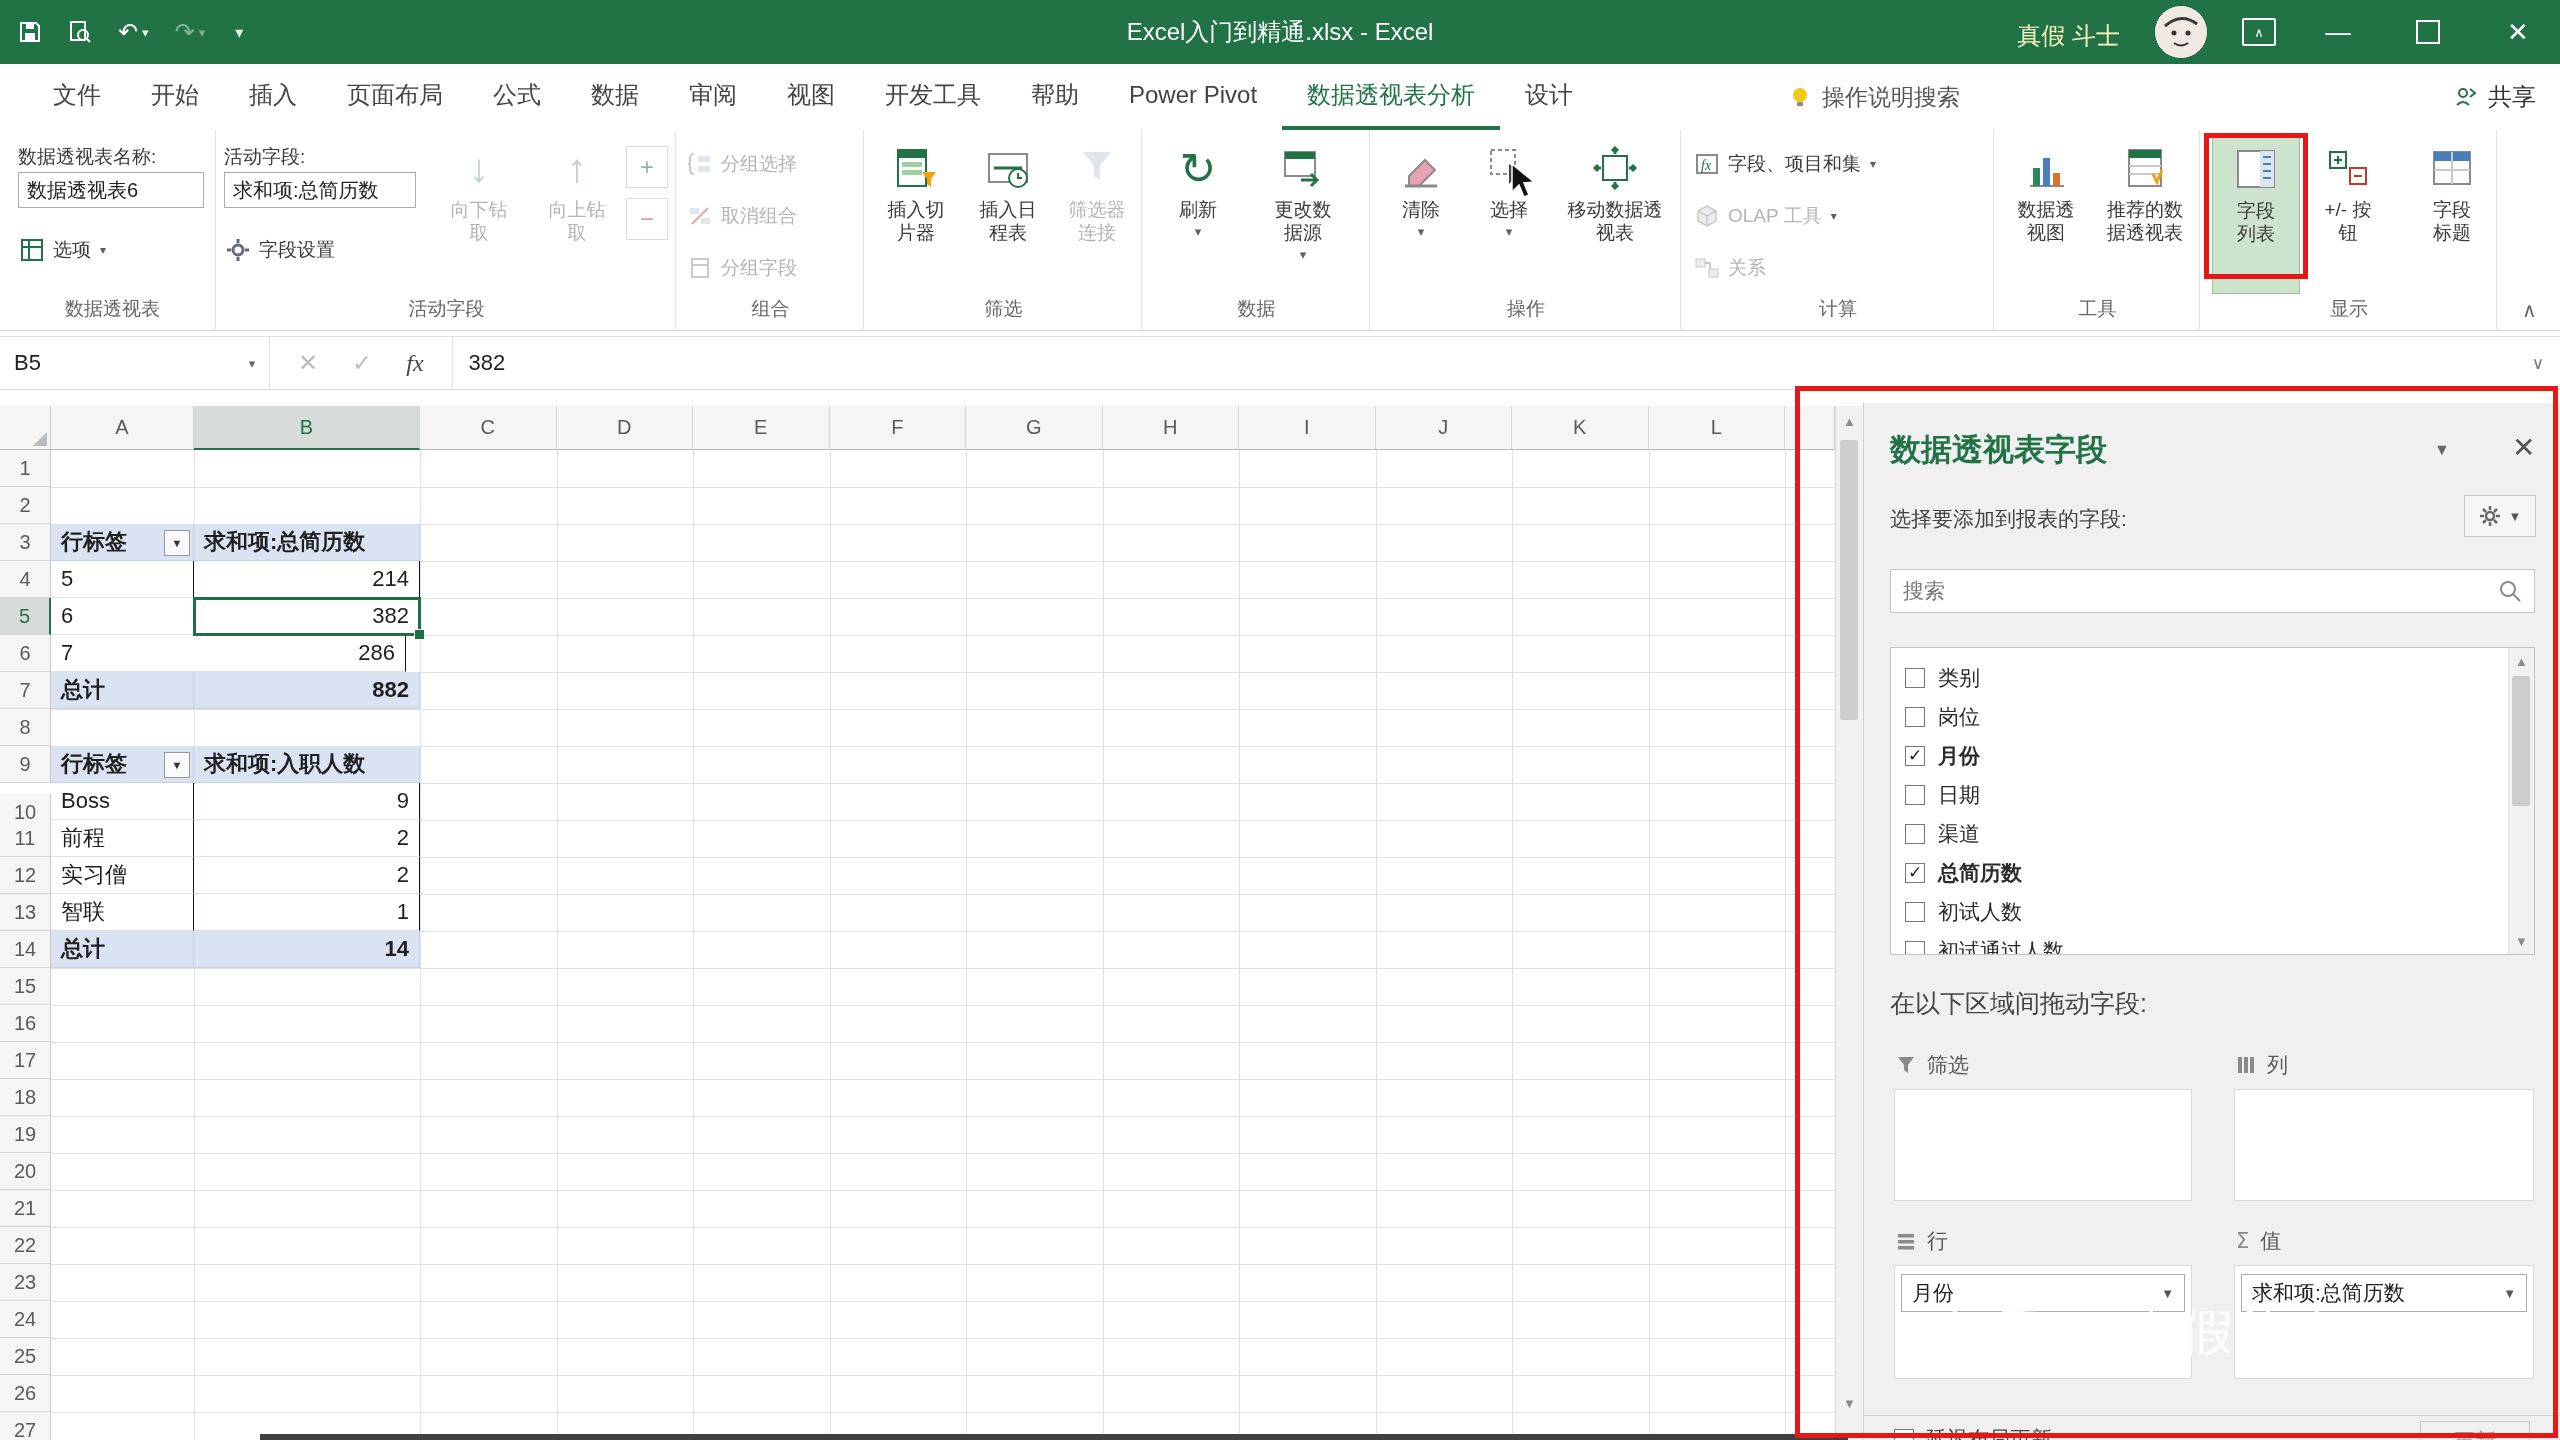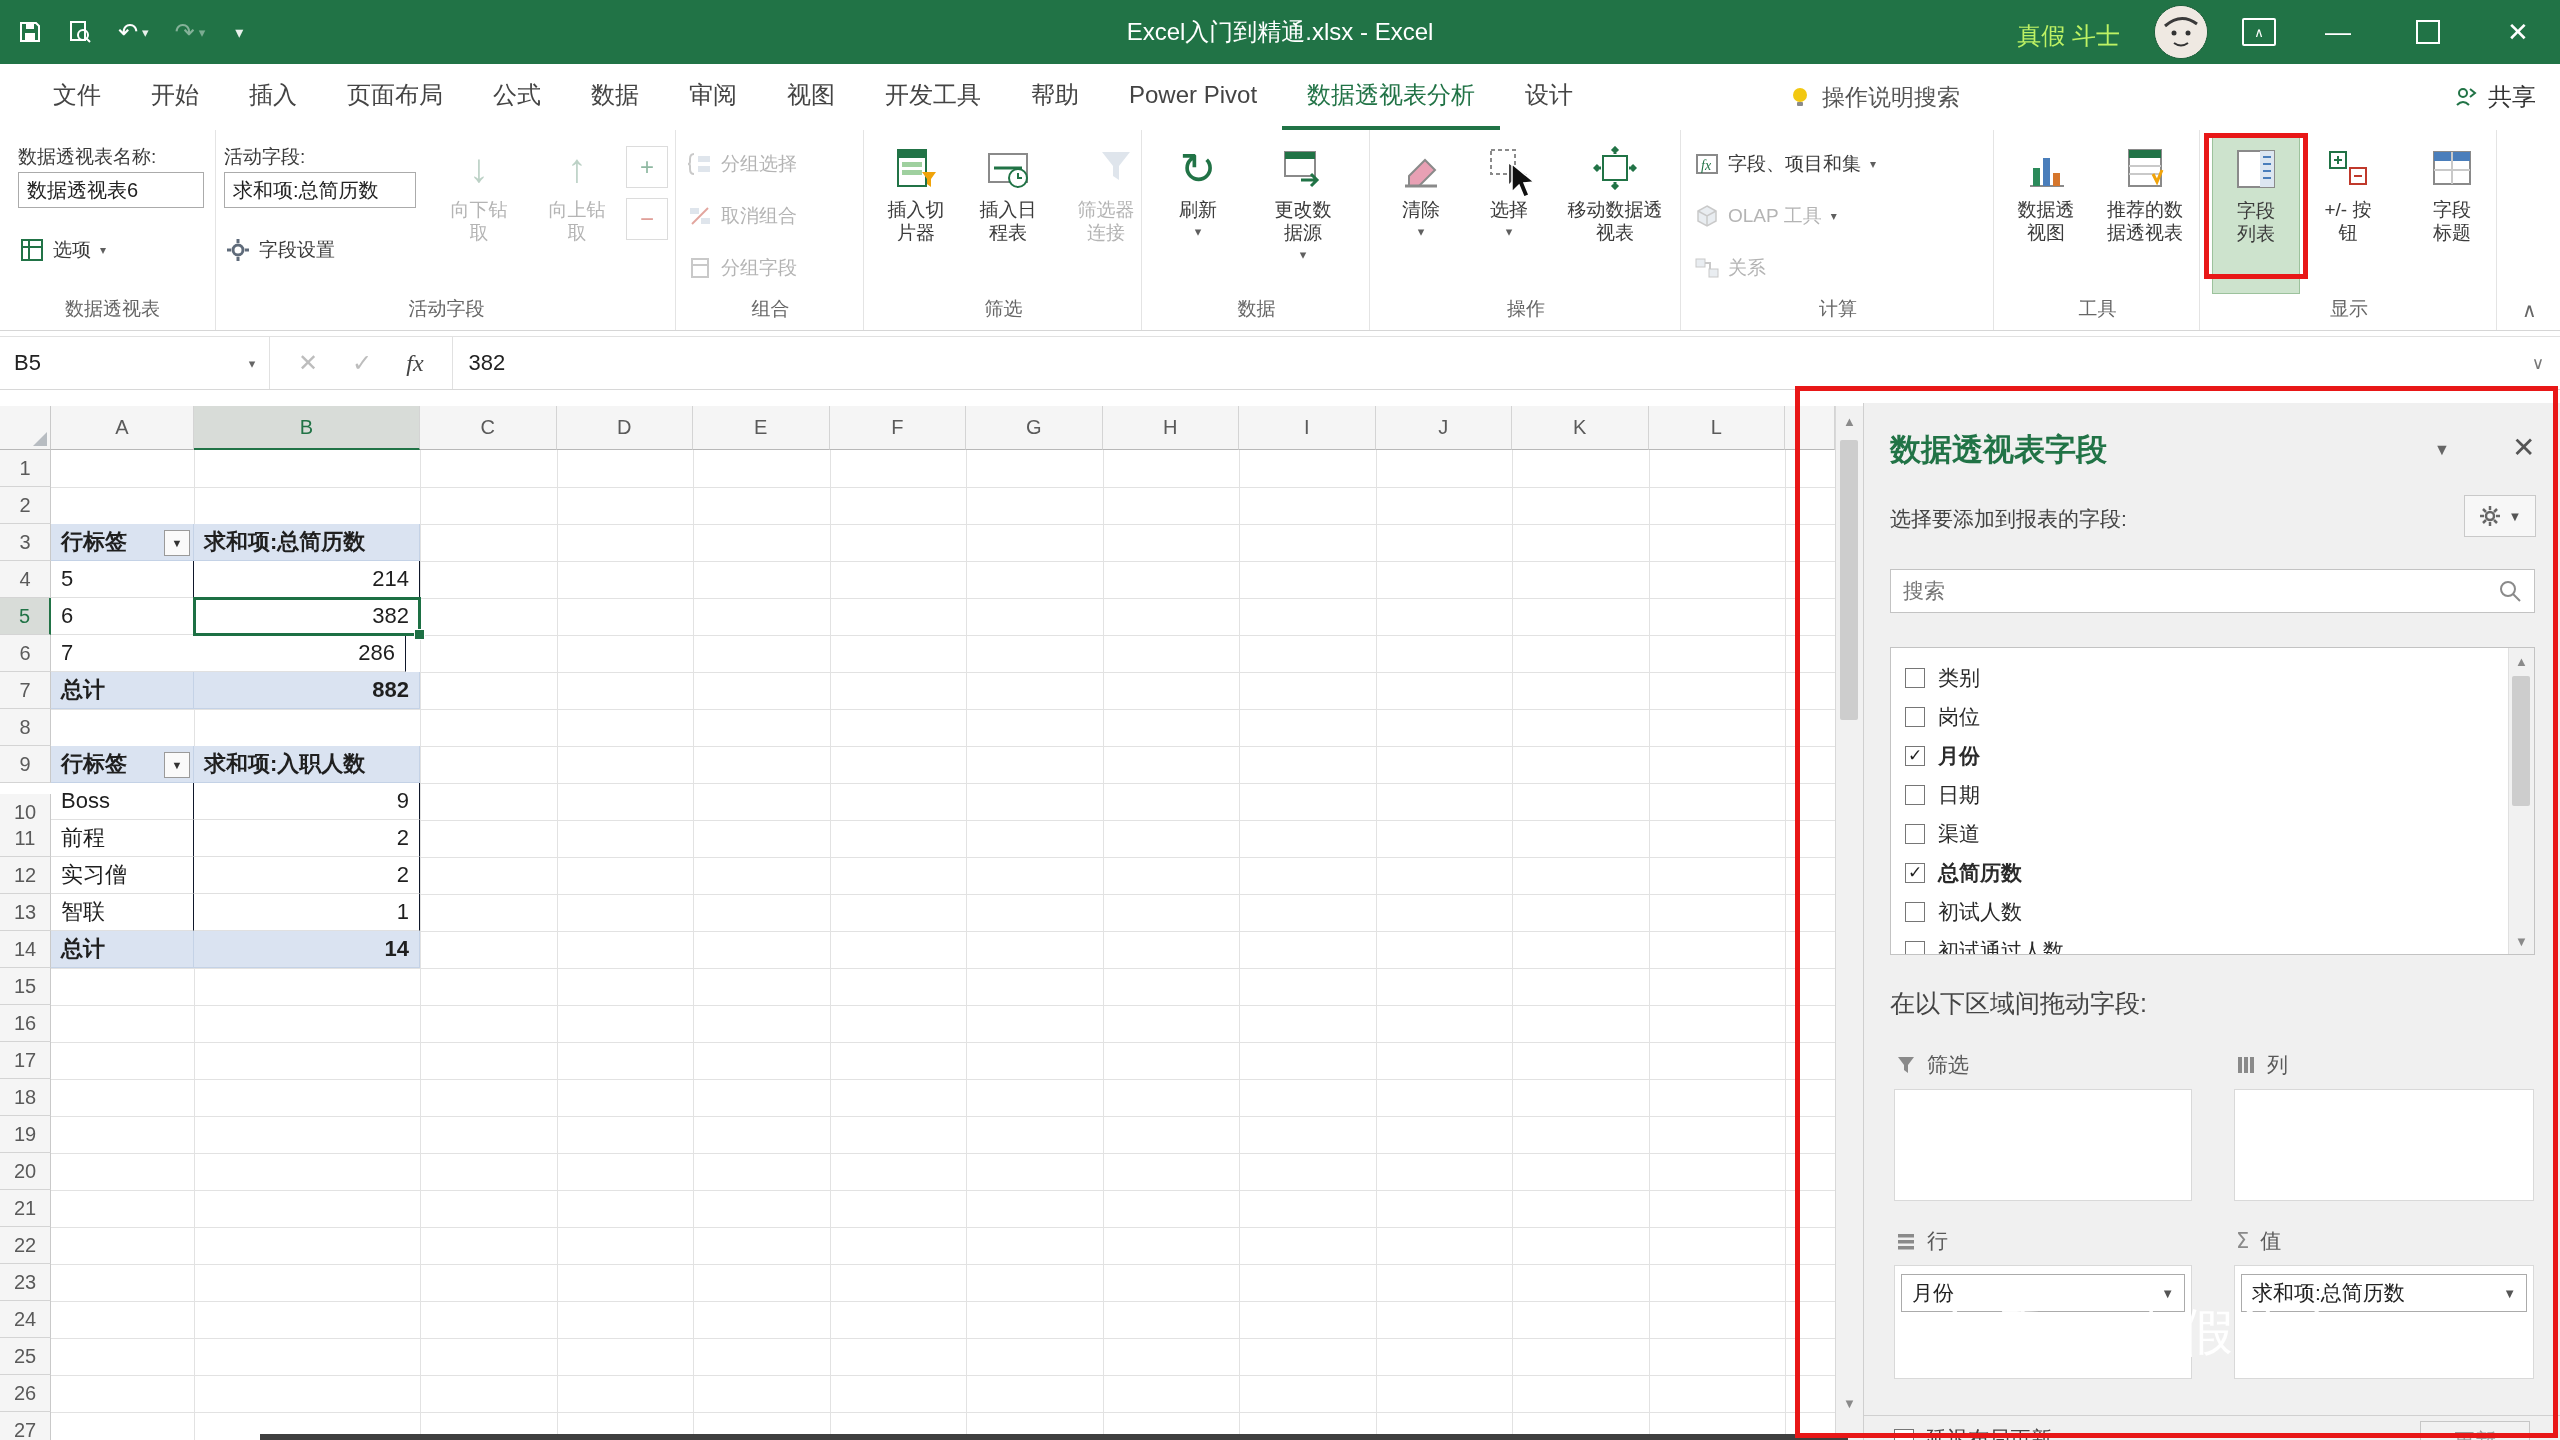--- a/index.html
+++ b/index.html
@@ -7,21 +7,21 @@
          font-family:"Liberation Sans","DejaVu Sans",sans-serif;color:#3b3b3b;}
   
   #titlebar{position:absolute;left:0;top:0;width:2560px;height:64px;background:#217346;color:#fff;}
   .qat{position:absolute;left:18px;top:0;height:64px;display:flex;align-items:center;gap:26px;}
   .qbtn{display:flex;align-items:center;color:#fff;font-size:24px;}
   .qbtn .car{font-size:13px;margin-left:4px;opacity:.9}
   .dim{opacity:.45}
   .tb-title{position:absolute;left:0;top:0;width:2560px;height:64px;line-height:64px;text-align:center;
             font-size:24px;color:#fff;pointer-events:none;}
   .tb-right{position:absolute;right:14px;top:0;height:64px;display:flex;align-items:center;gap:34px;}
-  .tb-user{font-size:24px;color:#bef264;margin-top:8px;}
+  .tb-user{font-size:24px;color:#fef9c3;margin-top:8px;}
   .avatar{width:52px;height:52px;border-radius:50%;background:#efe9e2;overflow:hidden;border:1px solid #1a5c38;}
   .winbtn{width:56px;height:64px;display:flex;align-items:center;justify-content:center;font-size:26px;color:#fff;}
   .maxglyph{width:20px;height:20px;border:2px solid #fff;}
   .ribopt{width:30px;height:24px;border:2px solid #fff;border-radius:2px;display:flex;align-items:center;justify-content:center;font-size:13px;}
   
   #tabsrow{position:absolute;left:0;top:64px;width:2560px;height:66px;background:#fff;}
   .tabs{position:absolute;left:28px;top:0;height:66px;display:flex;align-items:stretch;}
   .tab{padding:0 25px;line-height:62px;font-size:24px;color:#444;border-bottom:4px solid transparent;white-space:nowrap;}
   .tab.active{color:#217346;border-bottom-color:#217346;}
   .tellme{position:absolute;left:1788px;top:0;height:66px;display:flex;align-items:center;gap:10px;font-size:23px;color:#555;}
@@ -297,21 +297,21 @@
         <span class="bi">
           <svg width="44" height="44" viewBox="0 0 44 44">
               <rect x="3" y="8" width="38" height="28" fill="#fff" stroke="#8a8a8a" stroke-width="2"></rect>
               <line x1="8" y1="22" x2="36" y2="22" stroke="#217346" stroke-width="3"></line>
               <circle cx="32" cy="32" r="9" fill="#fff" stroke="#217346" stroke-width="2"></circle>
               <path d="M32 27 v5 h4" fill="none" stroke="#217346" stroke-width="2"></path>
             </svg>
         </span>
         <span class="bl" style="width:60px;">插入日程表</span>
       </div>
-      <div class="bb dis" style="left:190px;width:82px;align-items:flex-end;">
+      <div class="bb dis" style="left:190px;width:82px;">
         <span class="bi">
           <svg width="44" height="44" viewBox="0 0 44 44">
               <path d="M8 6 h28 l-11 14 v14 l-6 -4 v-10 z" fill="#b9c7d6"></path>
             </svg>
         </span>
         <span class="bl" style="width:64px;">筛选器连接</span>
       </div>
       <div class="glabel">筛选</div>
     </div>
 

